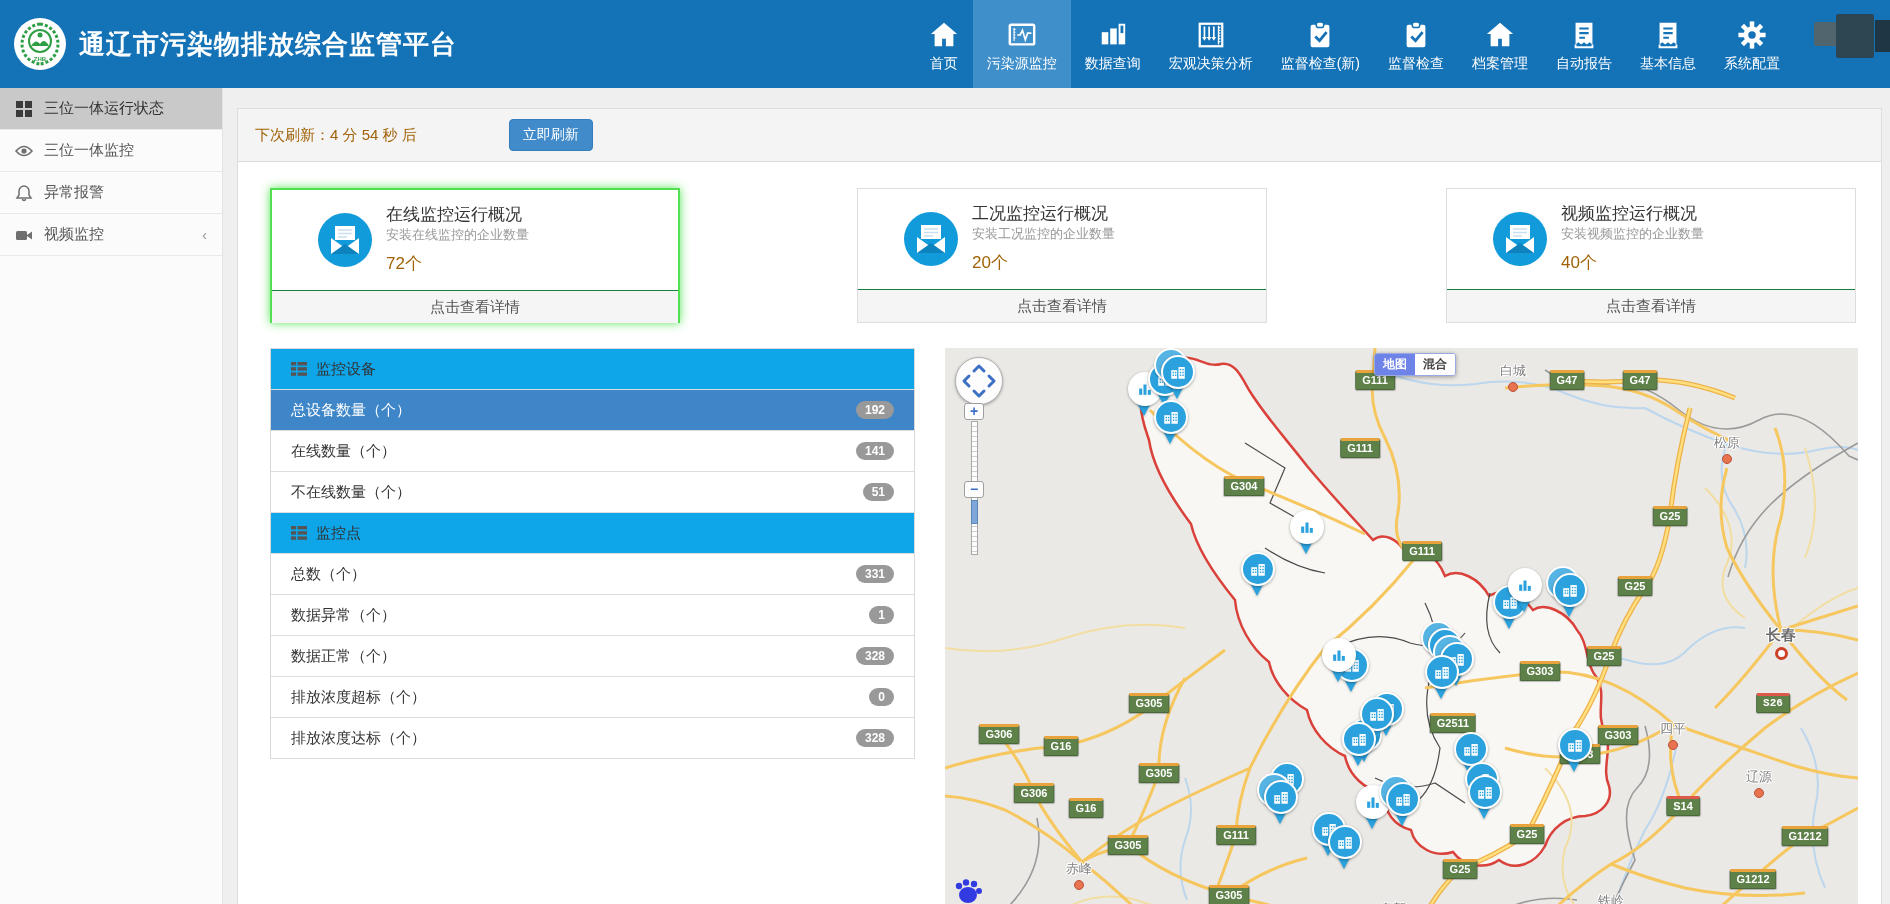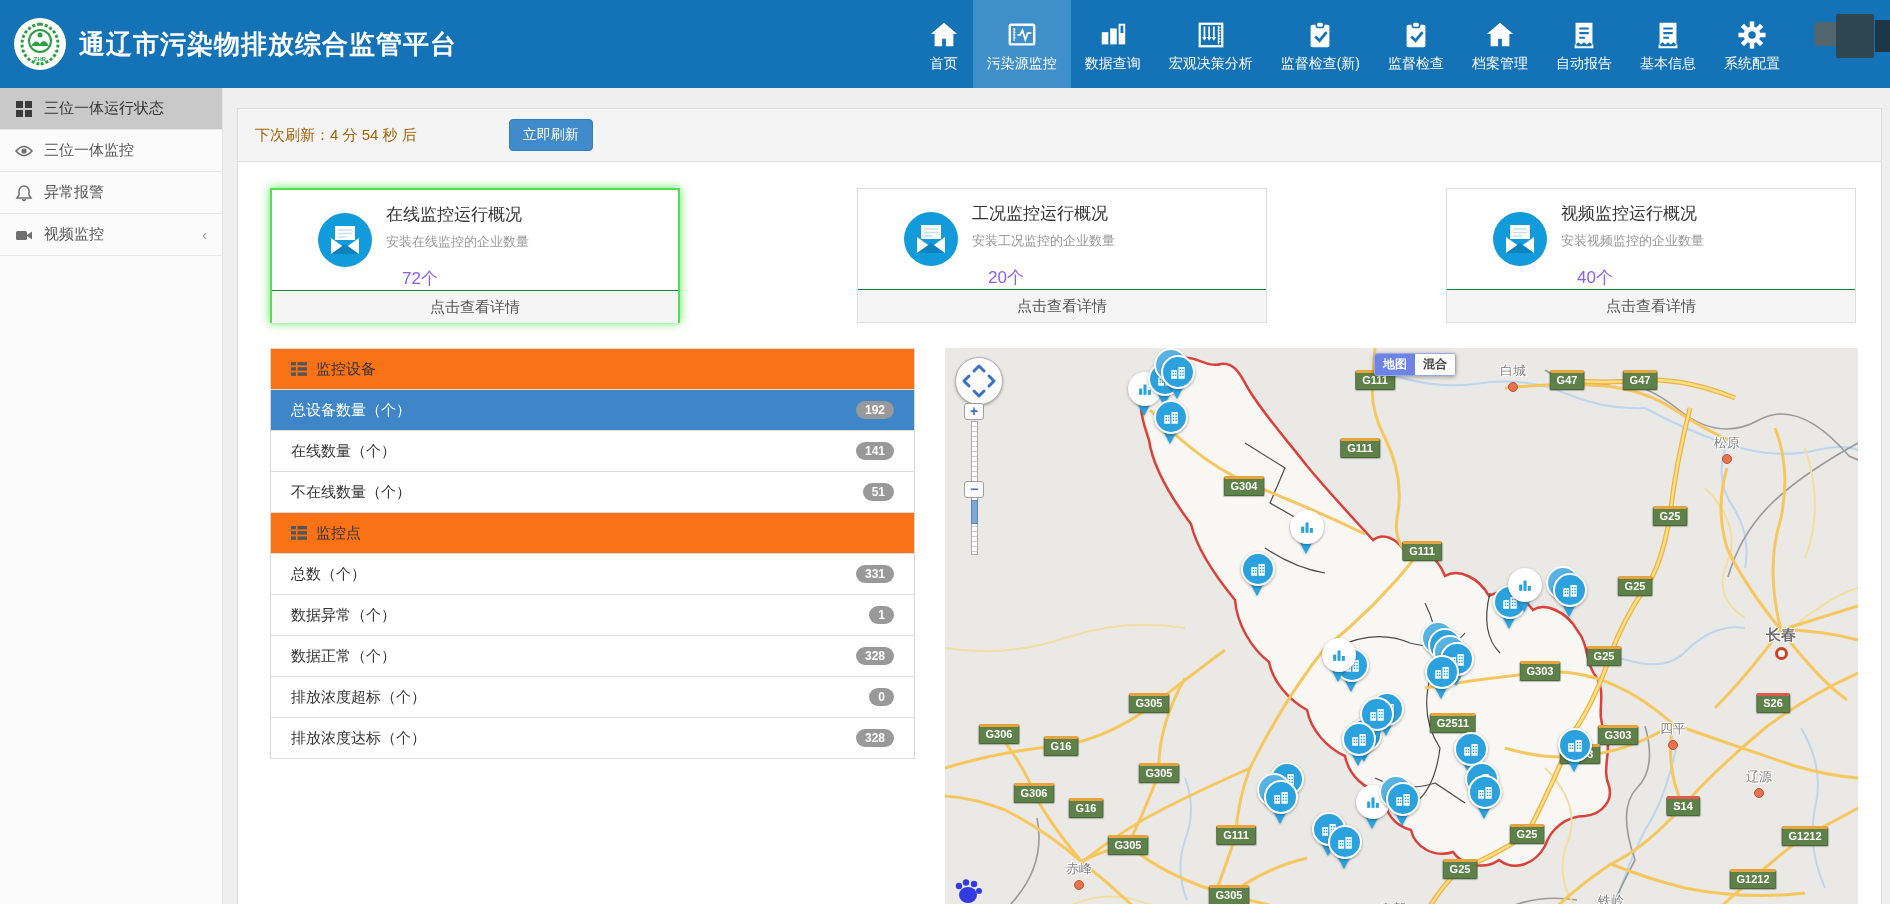--- a/index.html
+++ b/index.html
@@ -36,29 +36,29 @@
   .refresh-label{font-size:15px;color:#a16207}
   .refresh-btn{margin-left:92px;background:#428bca;border:1px solid #357ebd;color:#fff;font-size:14px;
                padding:6px 13px;border-radius:4px;cursor:pointer}
   
   .card{position:absolute;top:79px;width:410px;height:135px;background:#fff;border:1px solid #ddd;box-sizing:border-box;cursor:pointer}
   .card.hl{border:2px solid #52e052;box-shadow:0 0 9px rgba(64,226,64,.85)}
   .card-body{position:relative;height:100px}
   .card-icon{position:absolute;left:46px;top:23px;width:54px;height:54px}
   .card-icon svg{width:54px;height:54px;display:block}
   .card-text{position:absolute;left:114px;top:13px}
-  .card-title{font-size:17px;color:#333;margin:0 0 7px}
+  .card-title{font-size:17px;color:#333;margin:0 0 0}
   .card-sub{font-size:13px;color:#999;margin:0 0 8px}
-  .card-value{font-size:17px;color:#8b5cf6;margin:16px}
+  .card-value{font-size:17px;color:#a16207;margin:0}
   .card-footer{height:32px;line-height:32px;border-top:1px solid #15803d;background:#f5f5f5;text-align:center;
                font-size:15px;color:#555}
   
   .stats{position:absolute;left:32px;top:239px;width:645px;border:1px solid #d8d8d8;border-bottom:none;background:#fff;box-sizing:border-box}
   .stat-row{height:40px;border-bottom:1px solid #ddd;display:flex;align-items:center;padding:0 20px;font-size:15px;color:#333;cursor:pointer;background:#fff}
-  .stat-row.header{background:#f97316;gap:9px;cursor:default;color:#333}
+  .stat-row.header{background:#0ea5e9;gap:9px;cursor:default;color:#333}
   .stat-row.header .hicon{width:16px;height:14px;color:#555}
   .stat-row.header .hicon svg{width:16px;height:14px;display:block}
   .stat-row.active{background:#3e86c8;color:#fff}
   .stat-badge{margin-left:auto;background:#999;color:#fff;font-size:12px;font-weight:bold;padding:3px 9px;border-radius:10px;line-height:1}
   
   .map{position:absolute;left:707px;top:239px;width:913px;height:600px;background:#ebe9e5;overflow:hidden;cursor:grab}
   .map svg.maplayer{position:absolute;left:0;top:0}
   .rbadge{position:absolute;transform:translate(-50%,-50%);background:#5d8148;color:#fff;font-size:11px;font-weight:bold;
           padding:2px 6px 3px;border:1px solid #49683a;border-top:3px solid #e8a33d;border-radius:2px;line-height:1;
           box-shadow:0 1px 1px rgba(0,0,0,.25);white-space:nowrap;z-index:3}
@@ -484,21 +484,21 @@
         <div class="rbadge" style="left: 430px; top: 32px;">G111</div>
         <div class="rbadge" style="left: 415px; top: 100px;">G111</div>
         <div class="rbadge" style="left: 299px; top: 138px;">G304</div>
         <div class="rbadge" style="left: 622px; top: 32px;">G47</div>
         <div class="rbadge" style="left: 695px; top: 32px;">G47</div>
         <div class="rbadge" style="left: 725px; top: 168px;">G25</div>
         <div class="rbadge" style="left: 690px; top: 238px;">G25</div>
         <div class="rbadge" style="left: 477px; top: 203px;">G111</div>
         <div class="rbadge" style="left: 659px; top: 308px;">G25</div>
         <div class="rbadge" style="left: 595px; top: 323px;">G303</div>
-        <div class="rbadge s" style="left: 828px; top: 355px;">S26</div>
+        <div class="rbadge s" style="left: 828px; top: 355px; font-family: Liberation Mono, monospace;">S26</div>
         <div class="rbadge" style="left: 508px; top: 375px;">G2511</div>
         <div class="rbadge" style="left: 673px; top: 387px;">G303</div>
         <div class="rbadge" style="left: 635px; top: 406px;">G203</div>
         <div class="rbadge s" style="left: 738px; top: 458px;">S14</div>
         <div class="rbadge" style="left: 860px; top: 488px;">G1212</div>
         <div class="rbadge" style="left: 582px; top: 486px;">G25</div>
         <div class="rbadge" style="left: 515px; top: 521px;">G25</div>
         <div class="rbadge" style="left: 808px; top: 531px;">G1212</div>
         <div class="rbadge" style="left: 204px; top: 355px;">G305</div>
         <div class="rbadge" style="left: 54px; top: 386px;">G306</div>

